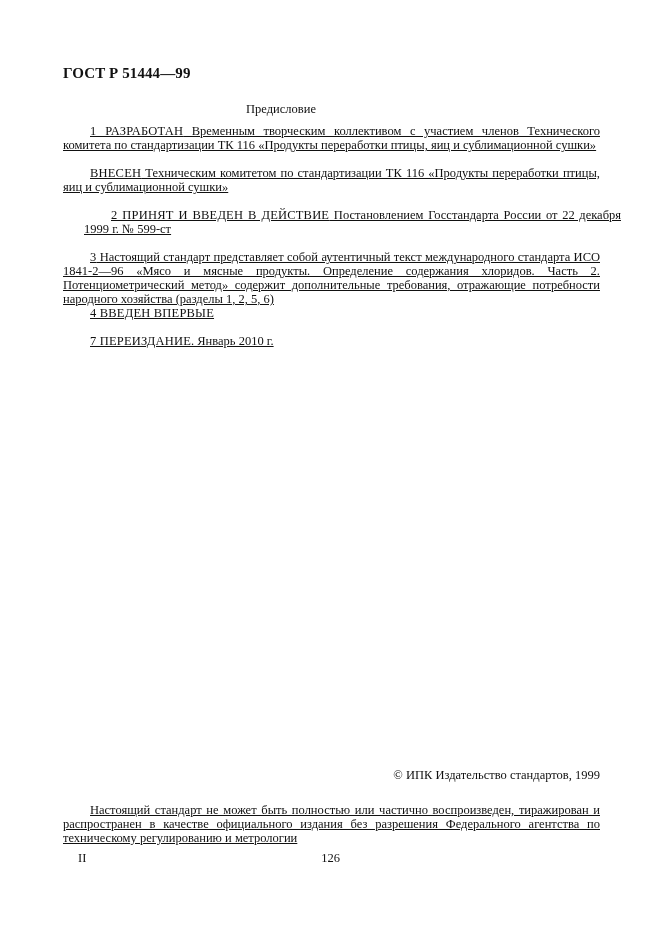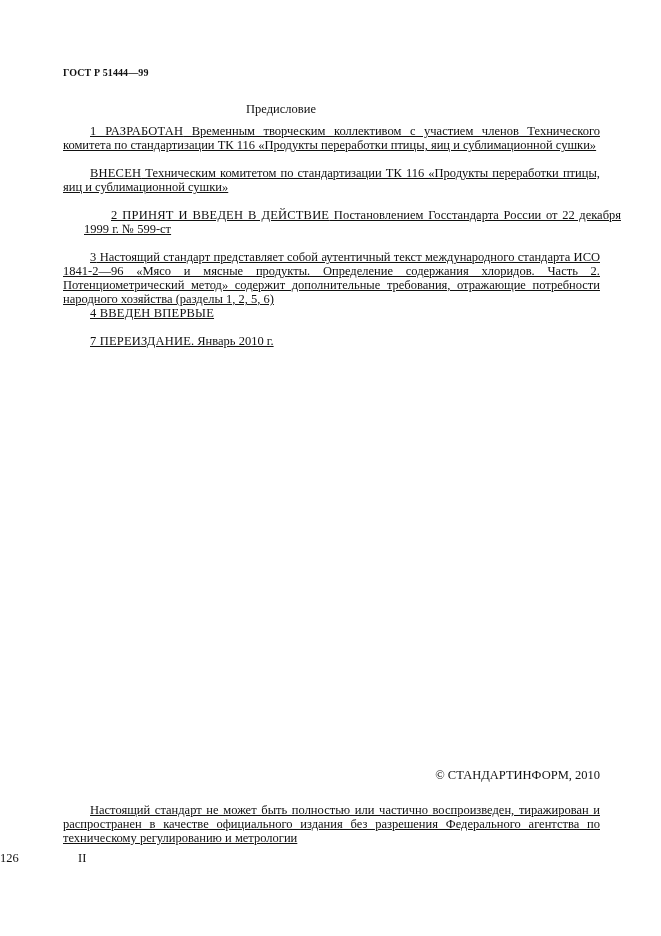--- a/index.html
+++ b/index.html
@@ -2,38 +2,38 @@
 <html><head>
   <meta charset="utf-8">
   <style>
     html, body { margin: 0; padding: 0; background: #ffffff; }
     body {
       width: 661px; height: 936px; position: relative; overflow: hidden;
       font-family: "Liberation Serif", "DejaVu Serif", serif;
       color: #111111; font-size: 12.5px; line-height: 14px;
     }
     .abs { position: absolute; }
-    .doc-id { left: 63px; top: 66px; font-weight: bold; font-size: 10px; letter-spacing: 0.1px; }
+    .doc-id { left: 63px; top: 66px; font-weight: bold; font-size: 15px; letter-spacing: 0.1px; }
     .heading { left: 0; width: 562px; top: 102px; text-align: center; }
     .para {
       left: 63px; width: 537px; text-align: justify; text-indent: 27px; text-decoration: underline;
     }
     .para .caps { letter-spacing: 0.2px; }
     #p1 { top: 124px; }
     #p2 { top: 166px; }
     #p3 { top: 208px; margin-left: 21px; }
     #p4 { top: 250px; }
     #p5 { top: 306px; }
     #p6 { top: 334px; }
     .copyright {
       right: 61px; top: 768px; text-align: right; line-height: 14px;
     }
     #notice { top: 803px; }
     .footer-left { left: 78px; top: 851px; }
-    .footer-center { left: 0; width: 661px; top: 851px; }
+    .footer-center { left: 0; width: 661px; top: 851px; text-align: center; }
   </style>
 </head>
 <body>
 
 <div class="abs doc-id">ГОСТ Р 51444—99</div>
 
 <div class="abs heading">Предисловие</div>
 
 <div class="abs para" id="p1">
   <span class="caps">1 РАЗРАБОТАН</span><span> Временным творческим коллективом с участием членов Технического комитета по стандартизации ТК 116 «Продукты переработки птицы, яиц и сублимационной сушки»</span>
@@ -53,19 +53,19 @@
 
 <div class="abs para" id="p5">
   <span class="caps">4 ВВЕДЕН ВПЕРВЫЕ</span><span></span>
 </div>
 
 <div class="abs para" id="p6">
   <span class="caps">7 ПЕРЕИЗДАНИЕ</span><span>. Январь 2010 г.</span>
 </div>
 
 <div class="abs copyright">
-  <div>© СТАНДАРТИНФОРМ, 2010</div>
+  <div>© ИПК Издательство стандартов, 1999</div>
 </div>
 
 <div class="abs para" id="notice">Настоящий стандарт не может быть полностью или частично воспроизведен, тиражирован и распространен в качестве официального издания без разрешения Федерального агентства по техническому регулированию и метрологии</div>
 
 <div class="abs footer-left">II</div>
 <div class="abs footer-center">126</div>
 
 </body></html>

